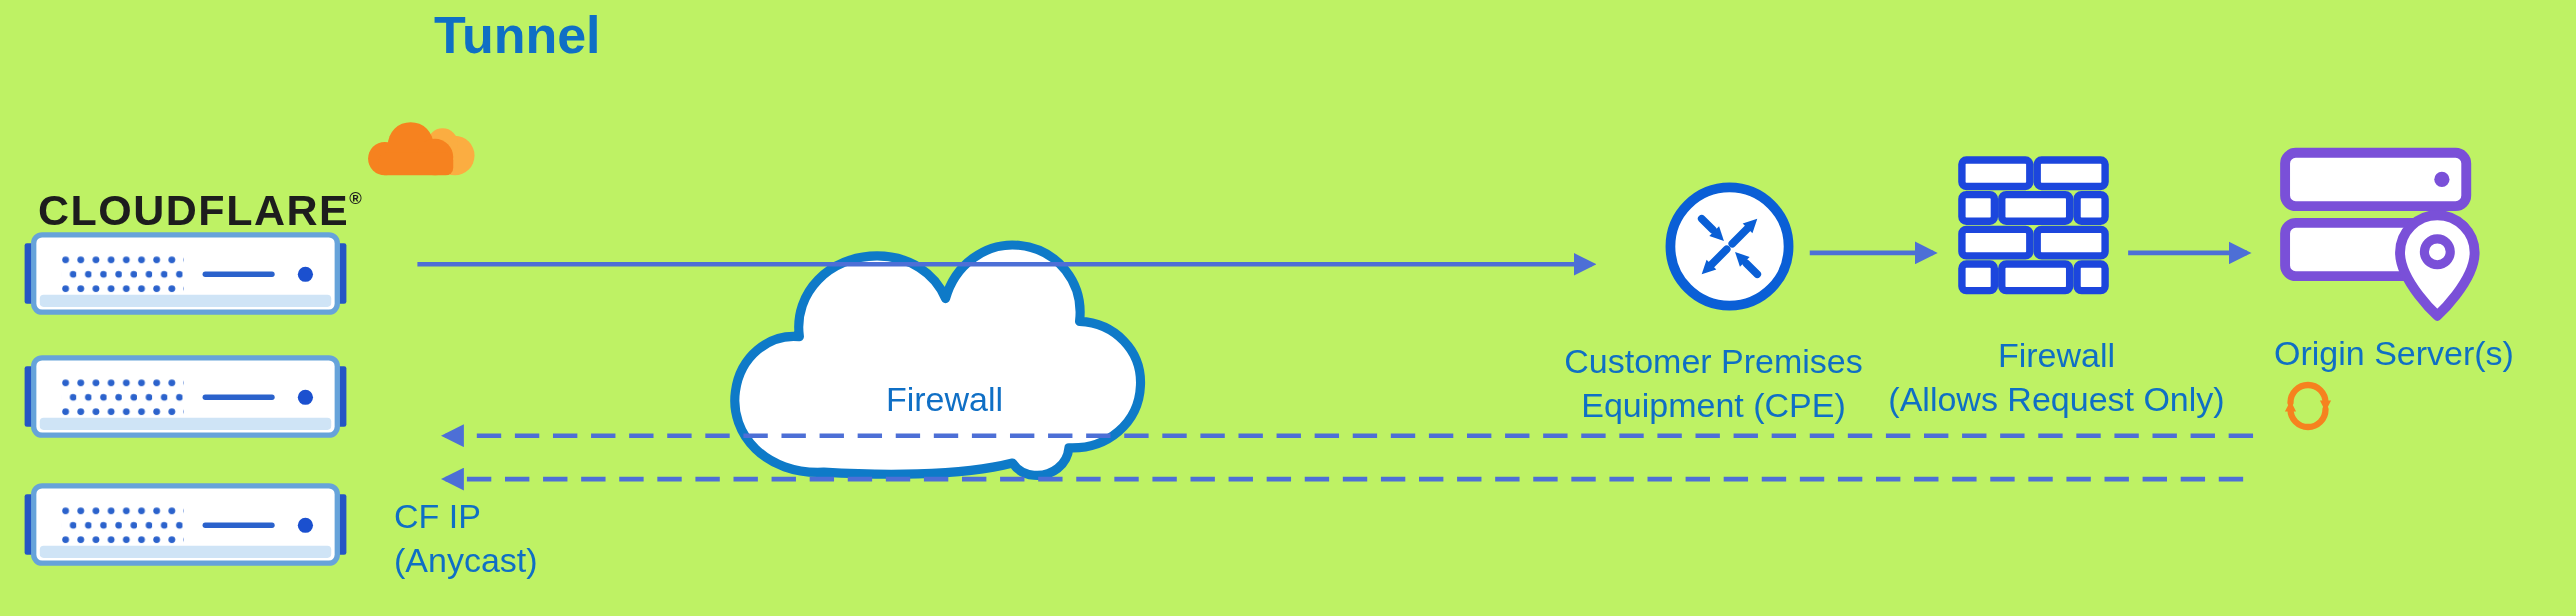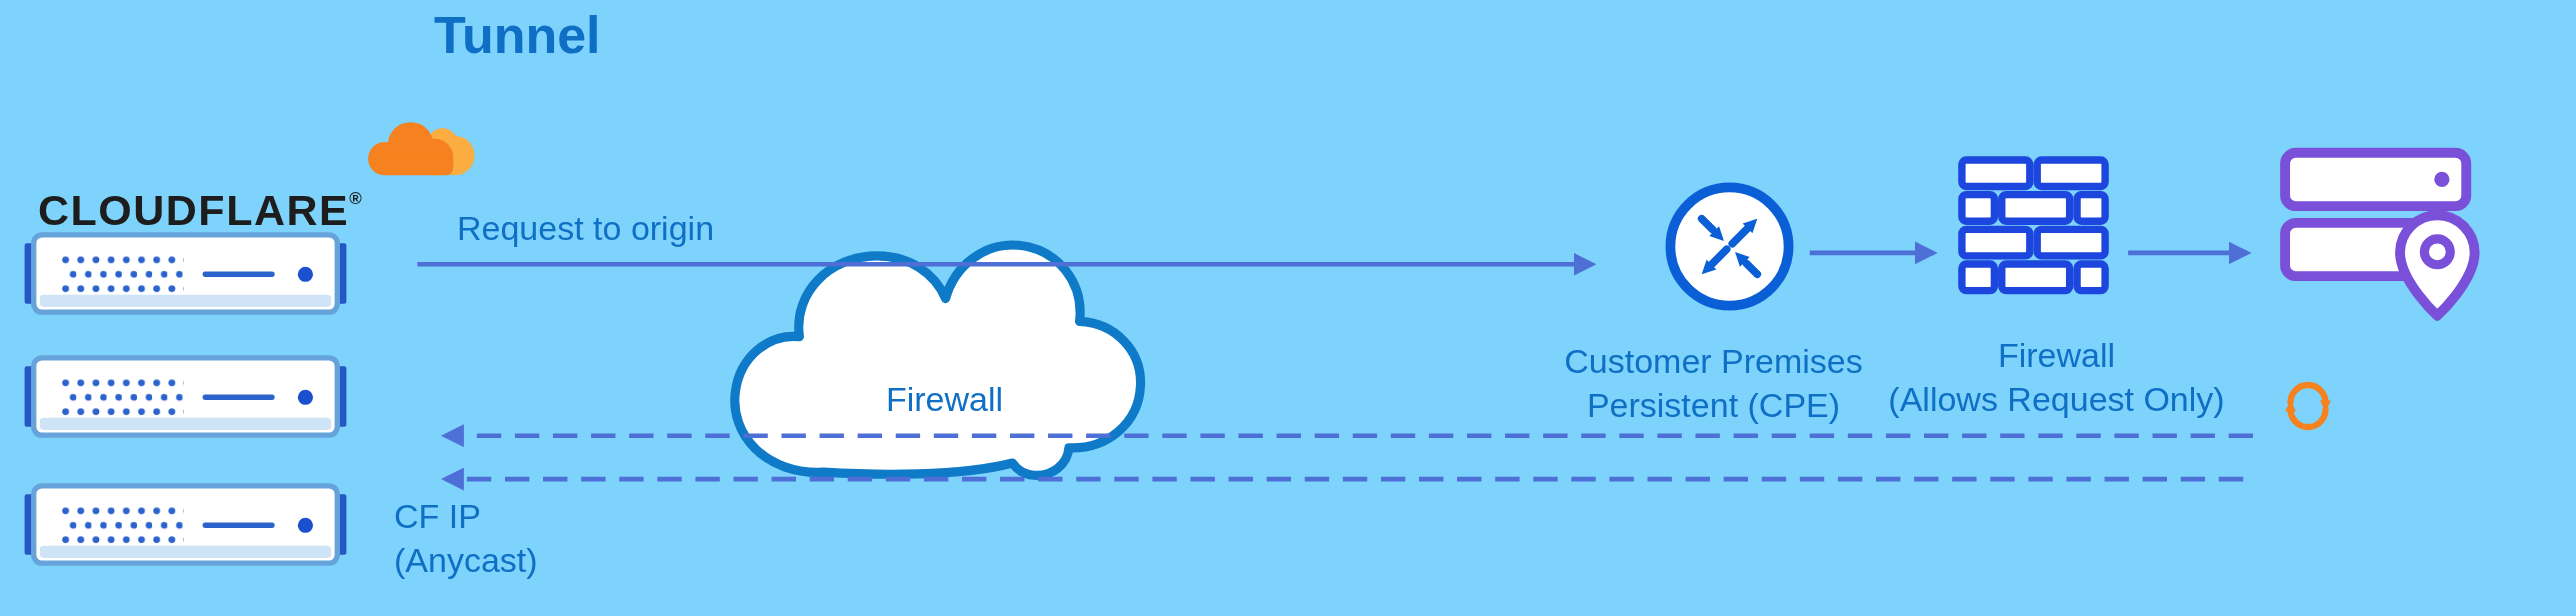--- a/index.html
+++ b/index.html
@@ -1,17 +1,17 @@
 <!DOCTYPE html>
 <html style="--text_blue: #0f6fc5; --arrow_blue: #4d6fd6; --cloud_blue: #0e7ac8; --cpe_blue: #0a5fd6; --firewall_blue: #1c46dd; --origin_purple: #7a50d8; --brand_orange: #f6821f; --brand_orange_light: #fbad41; --brand_black: #1d1d1d; --server_border: #66a3da; --server_dark: #2b62cc; --server_tab: #2456c4; --server_band: #cfe4f6;font-size:12.2px"><head>
 <meta charset="utf-8">
 <style>
   html,body{margin:0;padding:0;background:#fff;}
   .stage{
-    position:relative;width:2576px;height:617px;background:#7dd3fc;
+    position:relative;width:2576px;height:617px;background:#bef264;
     font-family:"Liberation Sans", sans-serif;overflow:hidden;
   }
   .abs{position:absolute;}
   #title{
     position:absolute;left:434px;top:4.6px;
     font-size:52px;font-weight:600;color:var(--text_blue,#0f6fc5);
   }
   .lbl{
     position:absolute;color:var(--text_blue,#0f6fc5);
     font-size:34px;line-height:1.28;white-space:pre-line;
@@ -142,23 +142,23 @@
   </svg>
 
   <svg class="connectors" width="2576" height="617" viewBox="0 0 3382 810">
     <line x1="548" y1="347" x2="2090" y2="347" class="conn" marker-end="url(#ah)"></line>
     <line x1="2376" y1="332" x2="2538" y2="332" class="conn" marker-end="url(#ah)"></line>
     <line x1="2794" y1="332" x2="2950" y2="332" class="conn" marker-end="url(#ah)"></line>
     <line x1="2958" y1="572" x2="585" y2="572" class="conn dashed" marker-end="url(#ah)"></line>
     <line x1="2945" y1="629" x2="585" y2="629" class="conn dashed" marker-end="url(#ah)"></line>
   </svg>
 
-  <div class="lbl z6" style="left:457px;top:207px">Request to origin</div>
   <div class="lbl z6 center" style="left:792px;top:378px;width:305px">Firewall</div>
   <div class="lbl z6 center" style="left:1523px;top:340px;width:381px">Customer Premises
-Persistent (CPE)</div>
+Equipment (CPE)</div>
   <div class="lbl z6 center" style="left:1866px;top:334px;width:381px">Firewall
 (Allows Request Only)</div>
+  <div class="lbl z6" style="left:2274px;top:332px;white-space:nowrap">Origin Server(s)</div>
   <div class="lbl z6" style="left:394px;top:495px">CF IP
 (Anycast)</div>
 
 </div>
 
 
 </body></html>

